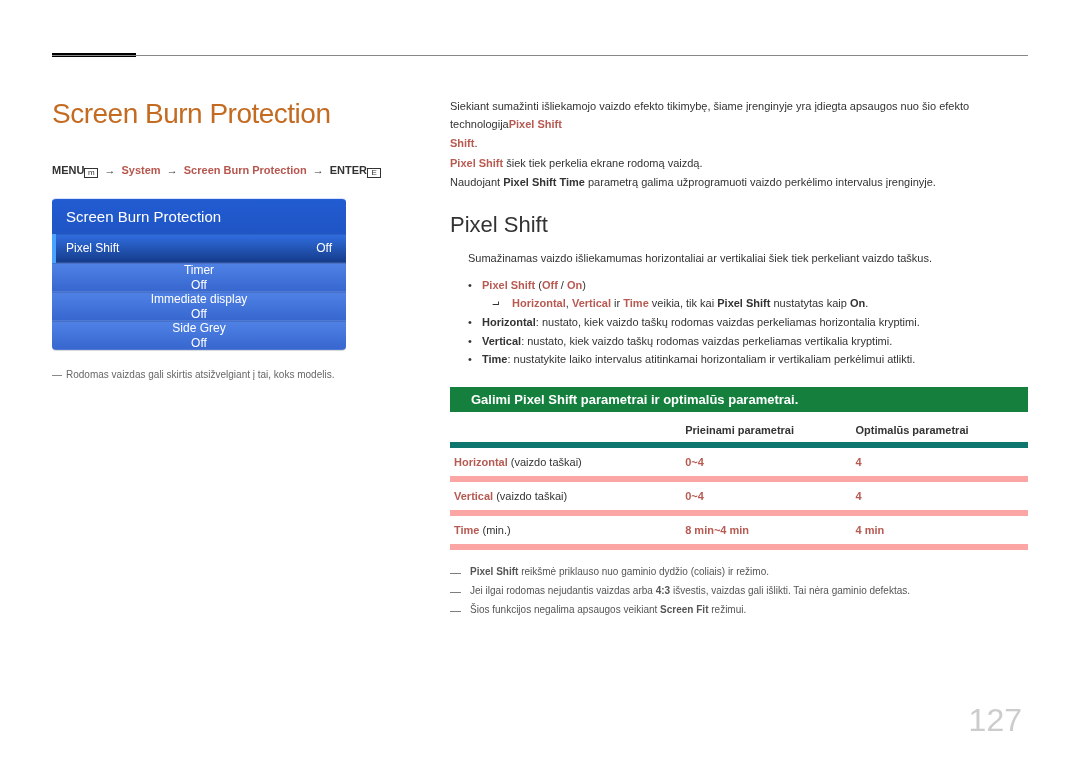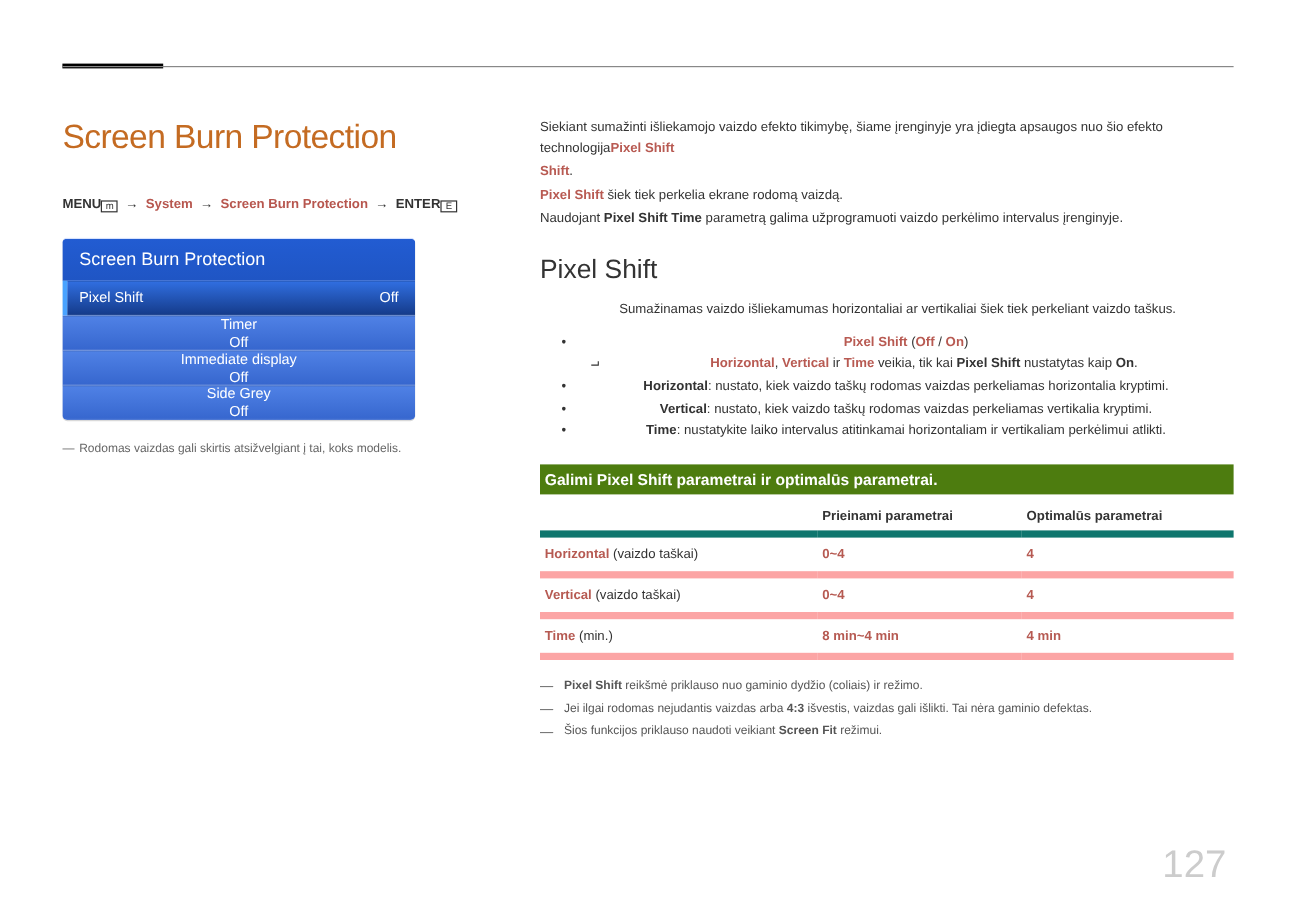--- a/index.html
+++ b/index.html
@@ -18,26 +18,26 @@
   .panel-row { height: 29px; display: flex; align-items: center; justify-content: space-between; padding: 0 14px; color: #fff; font-size: 12px; box-shadow: inset 0 -1px 0 rgba(255,255,255,.12), inset 0 1px 0 rgba(0,0,0,.12); }
   .panel-row.selected { background: linear-gradient(#316fe2, #143a88); border-left: 4px solid #4aa3ff; padding-left: 10px; }
   .panel-row.normal { background: linear-gradient(#5082e6, #3666ce); flex-direction: column; }
   .footnote { font-size: 10px; color: #666; line-height: 1.4; }
   .footnote .dash { margin-right: 4px; }
   .right-col { position: absolute; left: 450px; top: 98px; right: 52px; }
   .para { font-size: 11px; line-height: 1.6; margin-bottom: 2px; }
   .red-bold { color: #b85a52; font-weight: bold; }
   .bold { font-weight: bold; }
   h2.section { font-size: 22px; font-weight: 500; margin: 20px 0 12px; }
-  .indent { margin-left: 18px; text-align: center; }
+  .indent { margin-left: 18px; }
   .bullet-line { font-size: 11px; line-height: 1.7; position: relative; padding-left: 14px; }
   .bullet-line::before { content: "•"; position: absolute; left: 0; top: 0; }
   .sub-indent { margin-left: 24px; font-size: 11px; line-height: 1.7; position: relative; padding-left: 20px; }
   .sub-indent::before { content: "¬"; transform: scaleY(-1); display: inline-block; position: absolute; left: 0; top: -1px; font-size: 13px; }
-  .orange-sub { background: #4d7c0f; color: #fff; font-weight: bold; font-size: 13px; padding: 5px 4px; margin-top: 18px; }
+  .orange-sub { background: #15803d; color: #fff; font-weight: bold; font-size: 13px; padding: 5px 21px; margin-top: 18px; }
   table.params { width: 100%; border-collapse: collapse; margin-top: 6px; font-size: 11px; }
   table.params th { text-align: left; font-weight: bold; padding: 6px 4px; border-bottom: 6px solid #0f766e; }
   table.params td { padding: 8px 4px; border-bottom: 6px solid #fca5a5; }
   .cell-red { color: #b65a52; font-weight: bold; }
   .footnotes-block { margin-top: 12px; font-size: 10px; color: #555; line-height: 1.9; }
   .footnotes-block .fn { position: relative; padding-left: 20px; }
   .footnotes-block .fn::before { content: "―"; position: absolute; left: 0; top: 0; font-size: 11px; }
   .page-num { position: absolute; right: 58px; bottom: 24px; font-size: 32px; color: #ccc; font-weight: 300; }
 </style>
 </head>
@@ -134,17 +134,17 @@
       <td><span class="cell-red">Time</span><span> (min.)</span></td>
       <td class="cell-red">8 min~4 min</td>
       <td class="cell-red">4 min</td>
     </tr>
   </tbody>
     </table>
 
   <div class="footnotes-block">
     <div class="fn"><span class="bold">Pixel Shift</span><span> reikšmė priklauso nuo gaminio dydžio (coliais) ir režimo.</span></div>
     <div class="fn"><span>Jei ilgai rodomas nejudantis vaizdas arba </span><span class="bold">4:3</span><span> išvestis, vaizdas gali išlikti. Tai nėra gaminio defektas.</span></div>
-    <div class="fn"><span>Šios funkcijos priklauso naudoti veikiant </span><span class="bold">Screen Fit</span><span> režimui.</span></div>
+    <div class="fn"><span>Šios funkcijos negalima apsaugos veikiant </span><span class="bold">Screen Fit</span><span> režimui.</span></div>
   </div>
 </div>
 
 <div class="page-num">127</div>
 
 </body></html>

